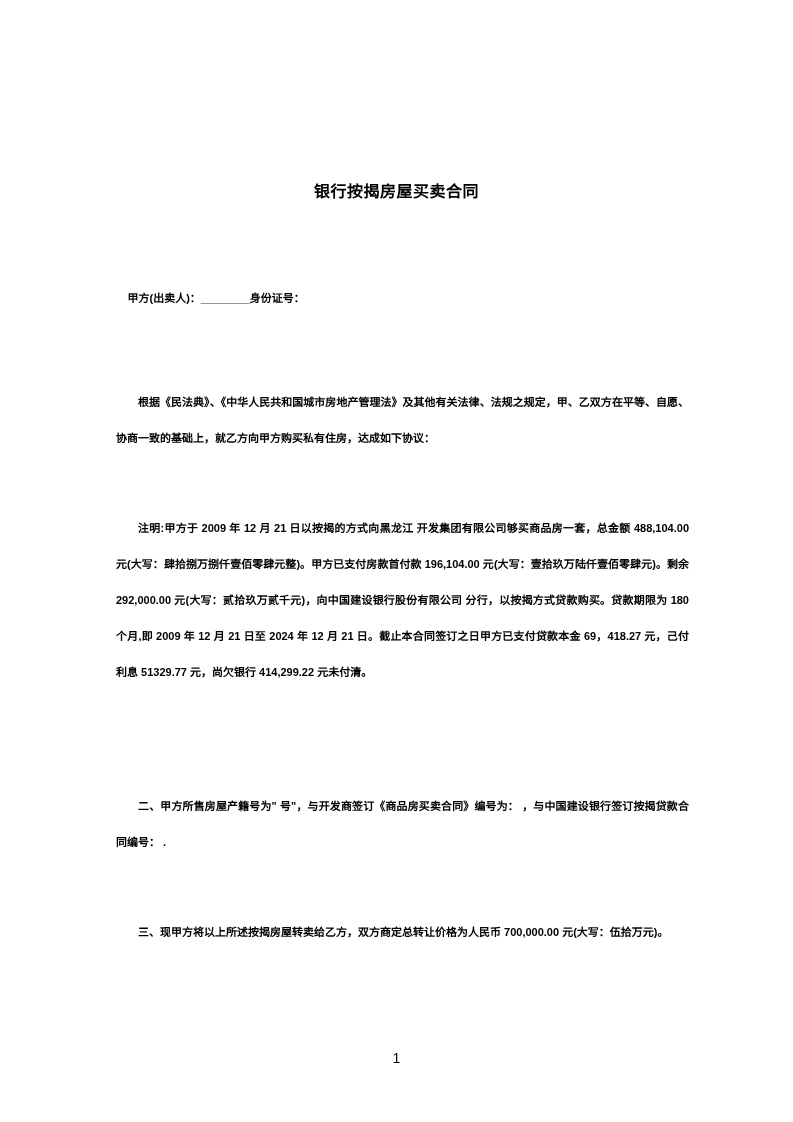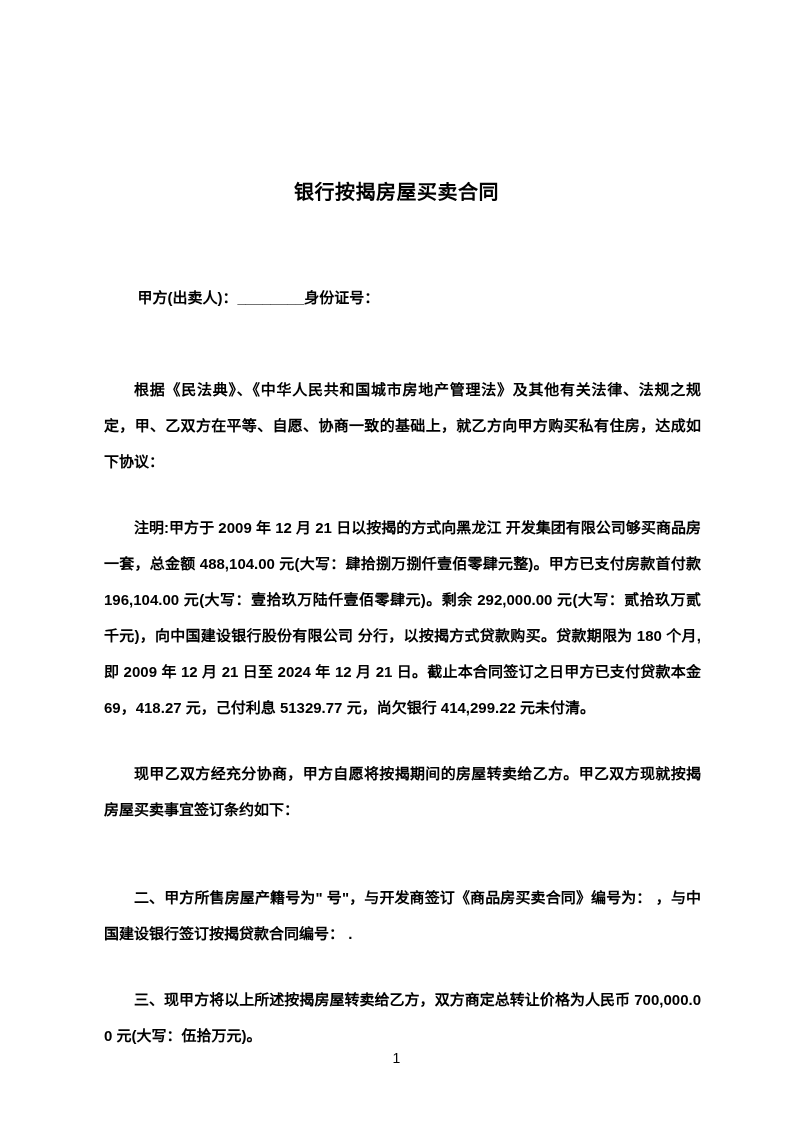--- a/index.html
+++ b/index.html
@@ -24,44 +24,44 @@
     background: #ffffff;
   }
 
   
   .doc-title {
     position: absolute;
     top: 134px;
     left: 0;
     width: 793px;
     text-align: center;
-    font-size: 20px;
+    font-size: 16px;
     font-weight: 700;
     letter-spacing: 0.5px;
     line-height: 34px;
     white-space: nowrap;
     margin-top: 41px;
   }
 
   
   .body-col {
     position: absolute;
     left: 100px;
     top: 280px;
     width: 605px;          
-    font-size: 15px;
+    font-size: 11px;
     line-height: 36px;
     font-weight: 600;
     text-align: justify;
     text-justify: inter-ideograph;
     overflow: hidden;
   }
 
   .para {
-    margin: 4px;
+    margin: 16px;
     text-indent: 2em;
     white-space: normal;
     word-break: break-all;
   }
 
   
   .party-line {
     margin: 0;
     text-indent: 2.5em;
     text-align: left;
@@ -100,21 +100,20 @@
     <div class="gap-md"></div>
 
     <p class="para">根据《民法典》、《中华人民共和国城市房地产管理法》及其他有关法律、法规之规定，甲、乙双方在平等、自愿、协商一致的基础上，就乙方向甲方购买私有住房，达成如下协议：</p>
 
     <div class="gap-sm"></div>
 
     <p class="para">注明:甲方于  2009 年 12 月 21 日以按揭的方式向黑龙江 开发集团有限公司够买商品房一套，总金额 488,104.00 元(大写：肆拾捌万捌仟壹佰零肆元整)。甲方已支付房款首付款 196,104.00 元(大写：壹拾玖万陆仟壹佰零肆元)。剩余 292,000.00 元(大写：贰拾玖万贰千元)，向中国建设银行股份有限公司 分行，以按揭方式贷款购买。贷款期限为 180 个月,即  2009 年 12 月 21 日至 2024 年 12 月 21 日。截止本合同签订之日甲方已支付贷款本金 69，418.27 元，己付利息 51329.77 元，尚欠银行 414,299.22 元未付清。</p>
 
     <div class="gap-sm"></div>
 
-    <p class="para">现甲乙双方经充分协商，甲方自愿将按揭期间的房屋转卖给乙方。甲乙双方现就按揭房屋买卖事宜签订条约如下：</p>
 
     <div class="gap-sm"></div>
 
 
     <div class="gap-sm"></div>
 
     <p class="para">二、甲方所售房屋产籍号为" 号"，与开发商签订《商品房买卖合同》编号为：  ，与中国建设银行签订按揭贷款合同编号：  .</p>
 
     <div class="gap-sm"></div>
 

